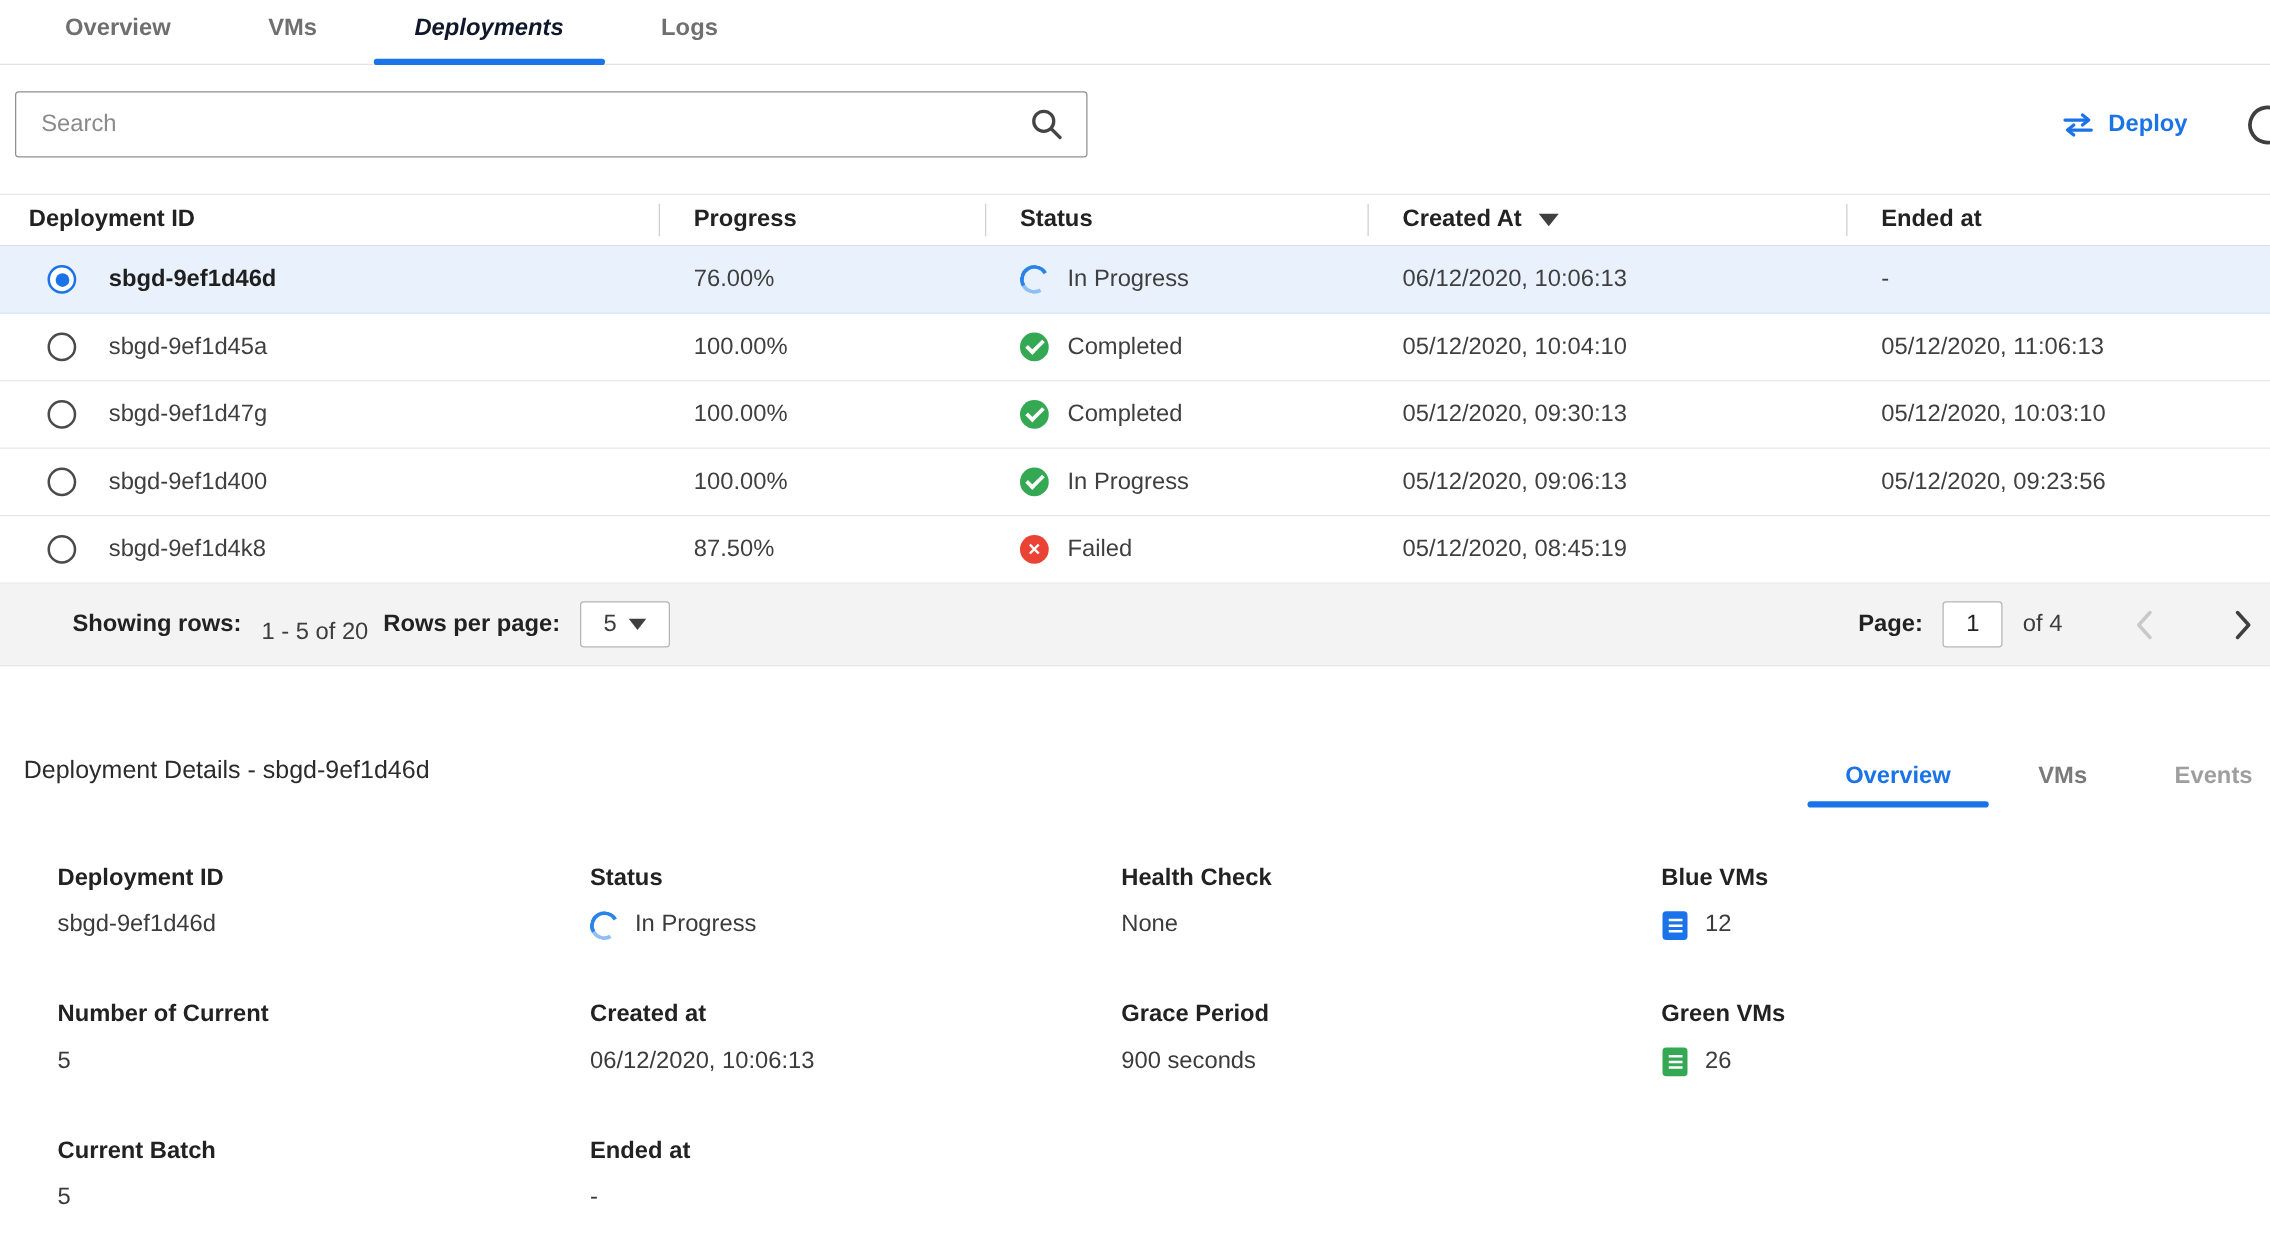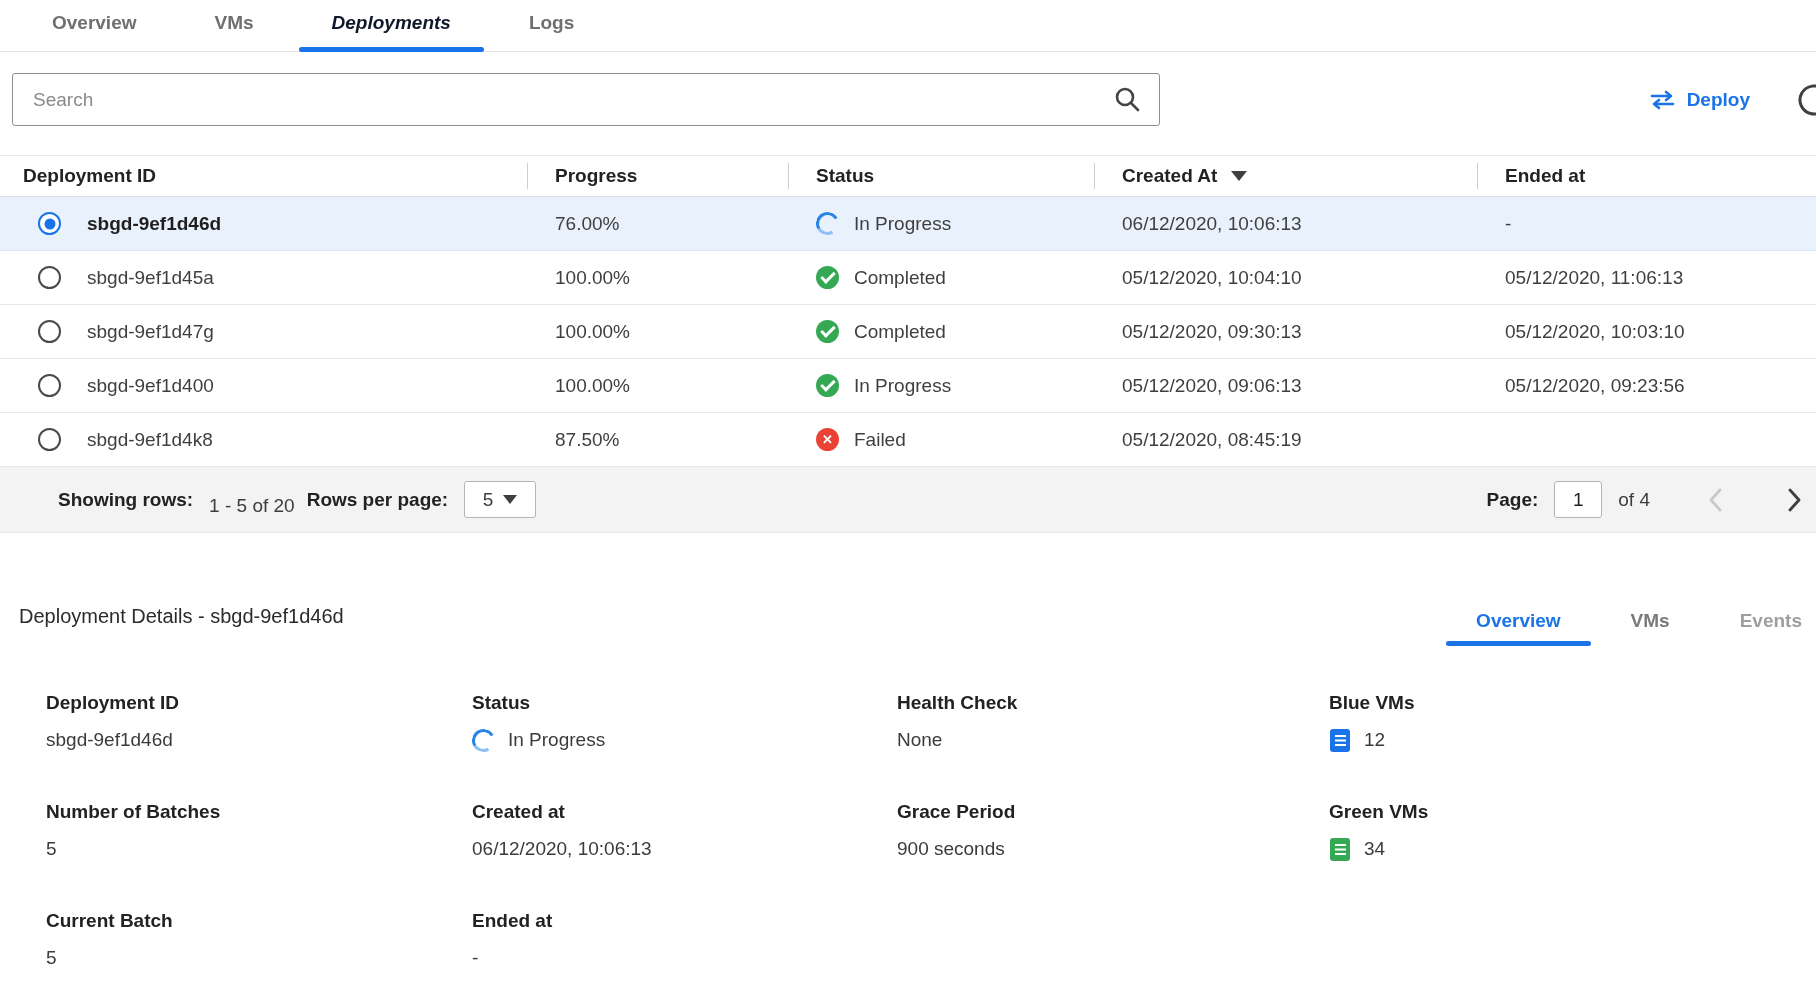--- a/index.html
+++ b/index.html
@@ -21,21 +21,21 @@
   }
   .top-tab.active { color:#0f172a;font-style:italic; }
   .top-tab.active::after {
     content:""; position:absolute; left:-33px; right:-33px; bottom:-1px;
     height:5px; background:#1a73e8; border-radius:4px;
   }
 
   
   .toolbar { display:flex; align-items:center; padding:21px 0 0 12px; height:74px; }
   .search-box {
-    width:1148px; height:53px; border:1px solid #8f8f8f; border-radius:3px;
+    width:858px; height:53px; border:1px solid #8f8f8f; border-radius:3px;
     display:flex; align-items:center; background:#fff;
   }
   .search-box input {
     flex:1; border:none; outline:none; background:transparent;
     font-family:inherit; font-size:19px; color:#333; padding:0 20px;
   }
   .search-box input::placeholder { color:#8a8a8a; }
   .search-box .sicon-wrap { margin-right:18px; display:flex; }
   .deploy-btn {
     margin-left:auto; display:flex; align-items:center; gap:11px;
@@ -335,21 +335,21 @@
             <line x1="6" y1="8" x2="17" y2="8" stroke="#fff" stroke-width="2"></line>
             <line x1="6" y1="12.5" x2="17" y2="12.5" stroke="#fff" stroke-width="2"></line>
             <line x1="6" y1="17" x2="17" y2="17" stroke="#fff" stroke-width="2"></line>
           </svg>
         </span>
         <span>12</span>
       </div>
     </div>
 
     <div class="field">
-      <div class="flabel">Number of Batches</div>
+      <div class="flabel">Number of Current</div>
       <div class="fvalue">
           <span>5</span>
         </div>
     </div>
 
     <div class="field">
       <div class="flabel">Created at</div>
       <div class="fvalue">
           <span>06/12/2020, 10:06:13</span>
         </div>
@@ -366,21 +366,21 @@
       <div class="flabel">Green VMs</div>
       <div class="fvalue">
         <span style="display:flex;">
           <svg width="22" height="25" viewBox="0 0 22 25">
             <rect x="1" y="1" width="20" height="23" rx="3" fill="#34a853"></rect>
             <line x1="6" y1="8" x2="17" y2="8" stroke="#fff" stroke-width="2"></line>
             <line x1="6" y1="12.5" x2="17" y2="12.5" stroke="#fff" stroke-width="2"></line>
             <line x1="6" y1="17" x2="17" y2="17" stroke="#fff" stroke-width="2"></line>
           </svg>
         </span>
-        <span>34</span>
+        <span>26</span>
       </div>
     </div>
 
     <div class="field">
       <div class="flabel">Current Batch</div>
       <div class="fvalue">
           <span>5</span>
         </div>
     </div>
 

